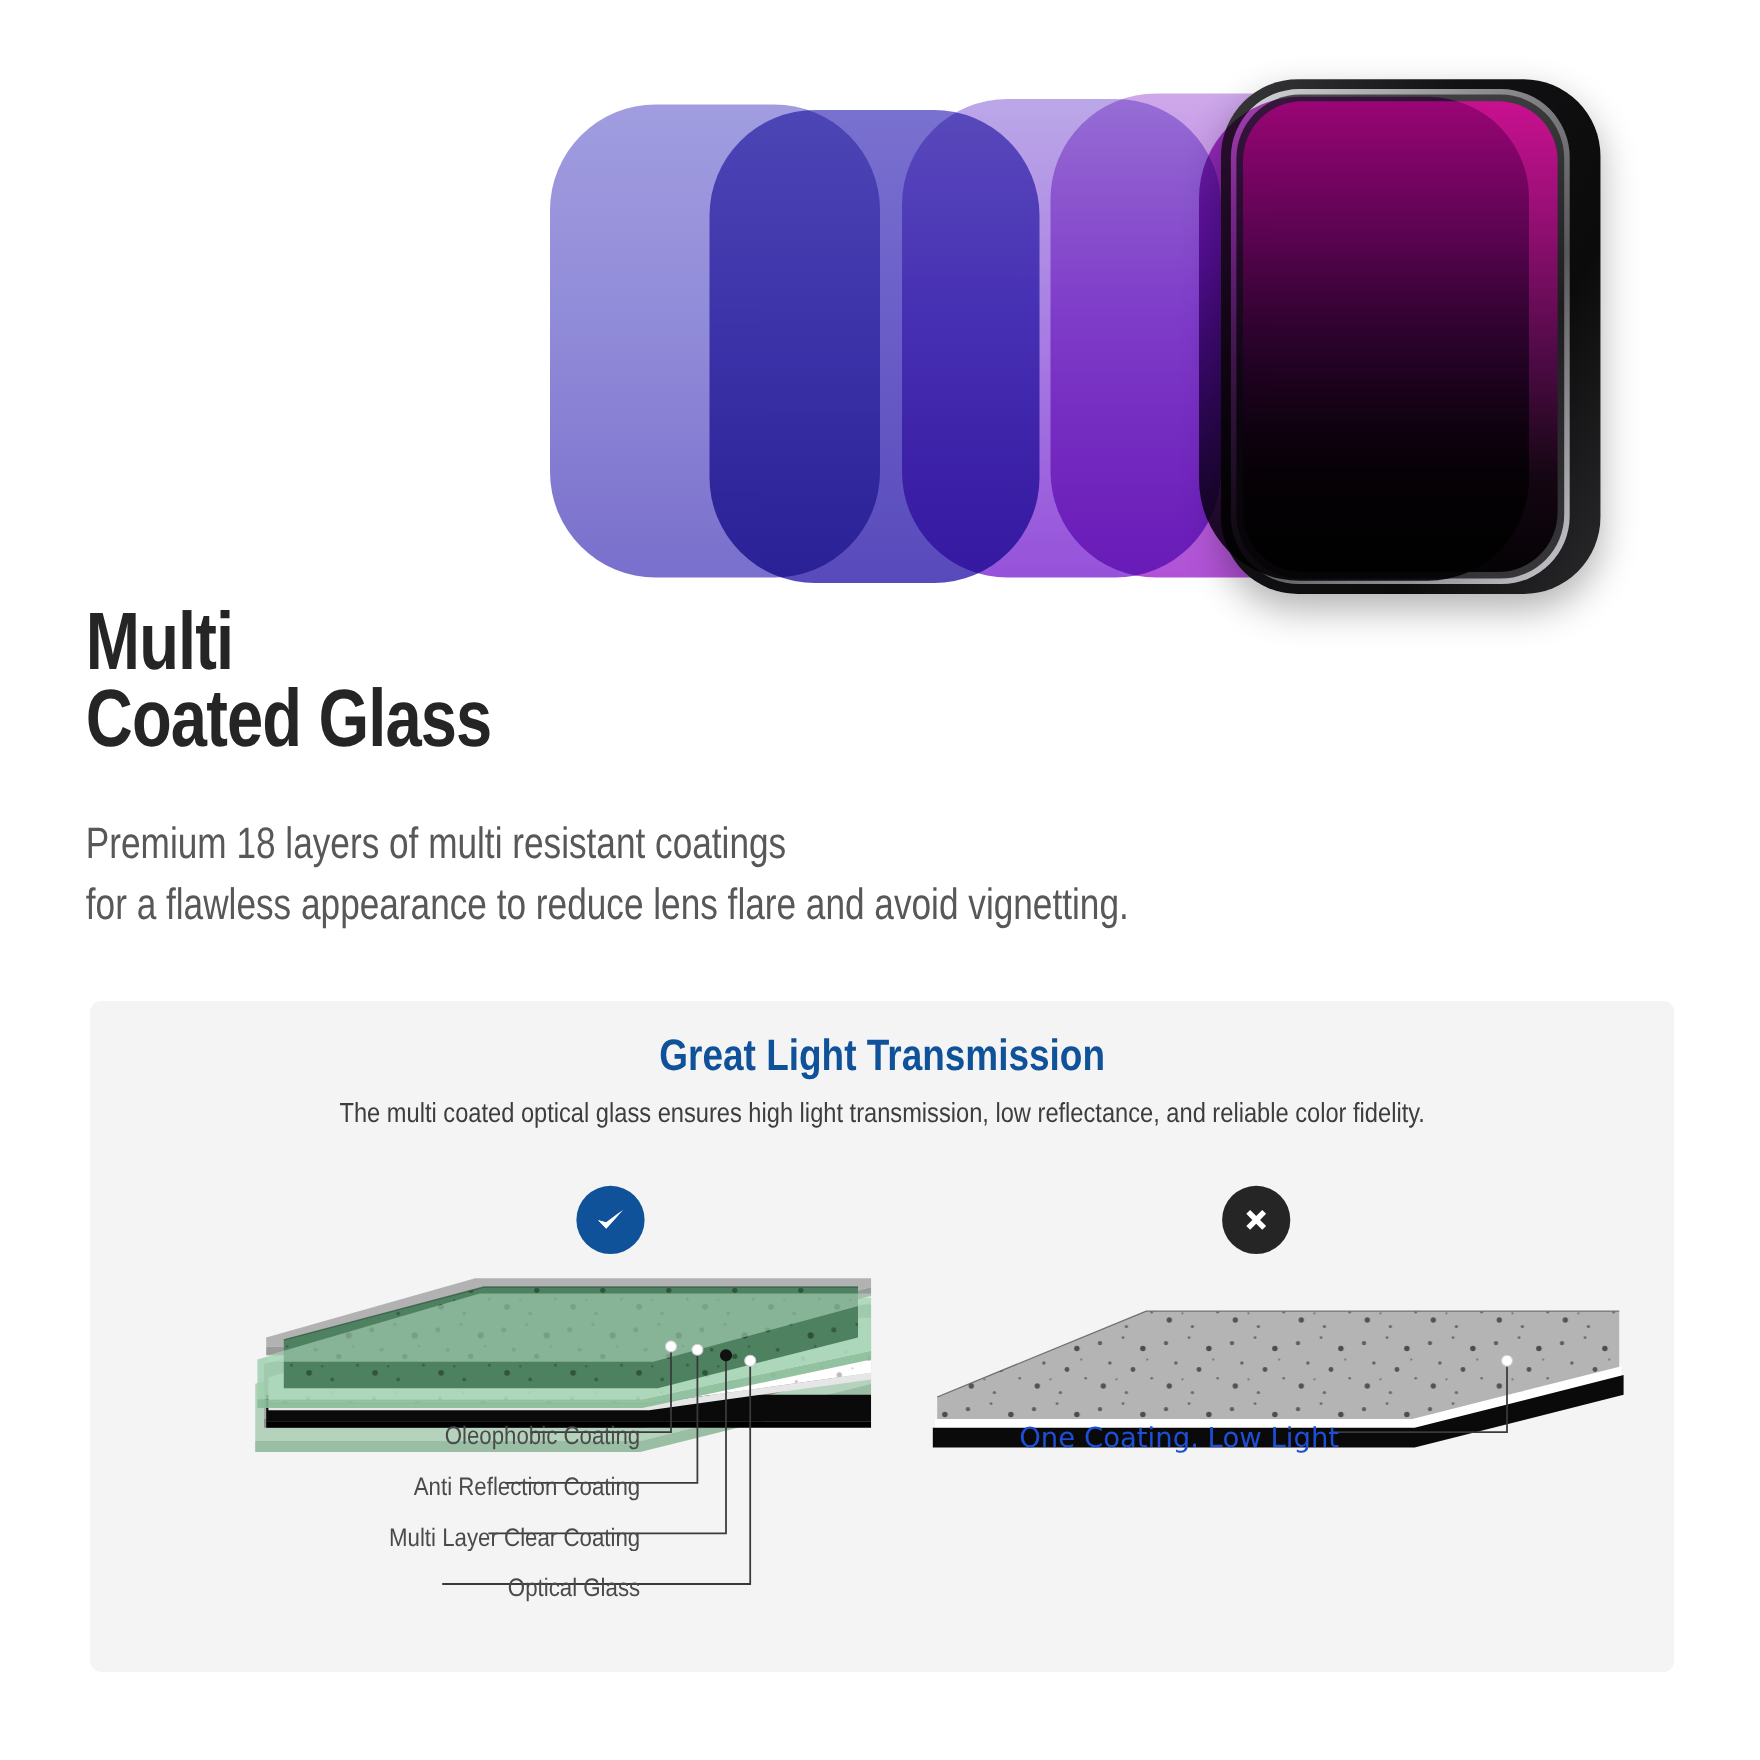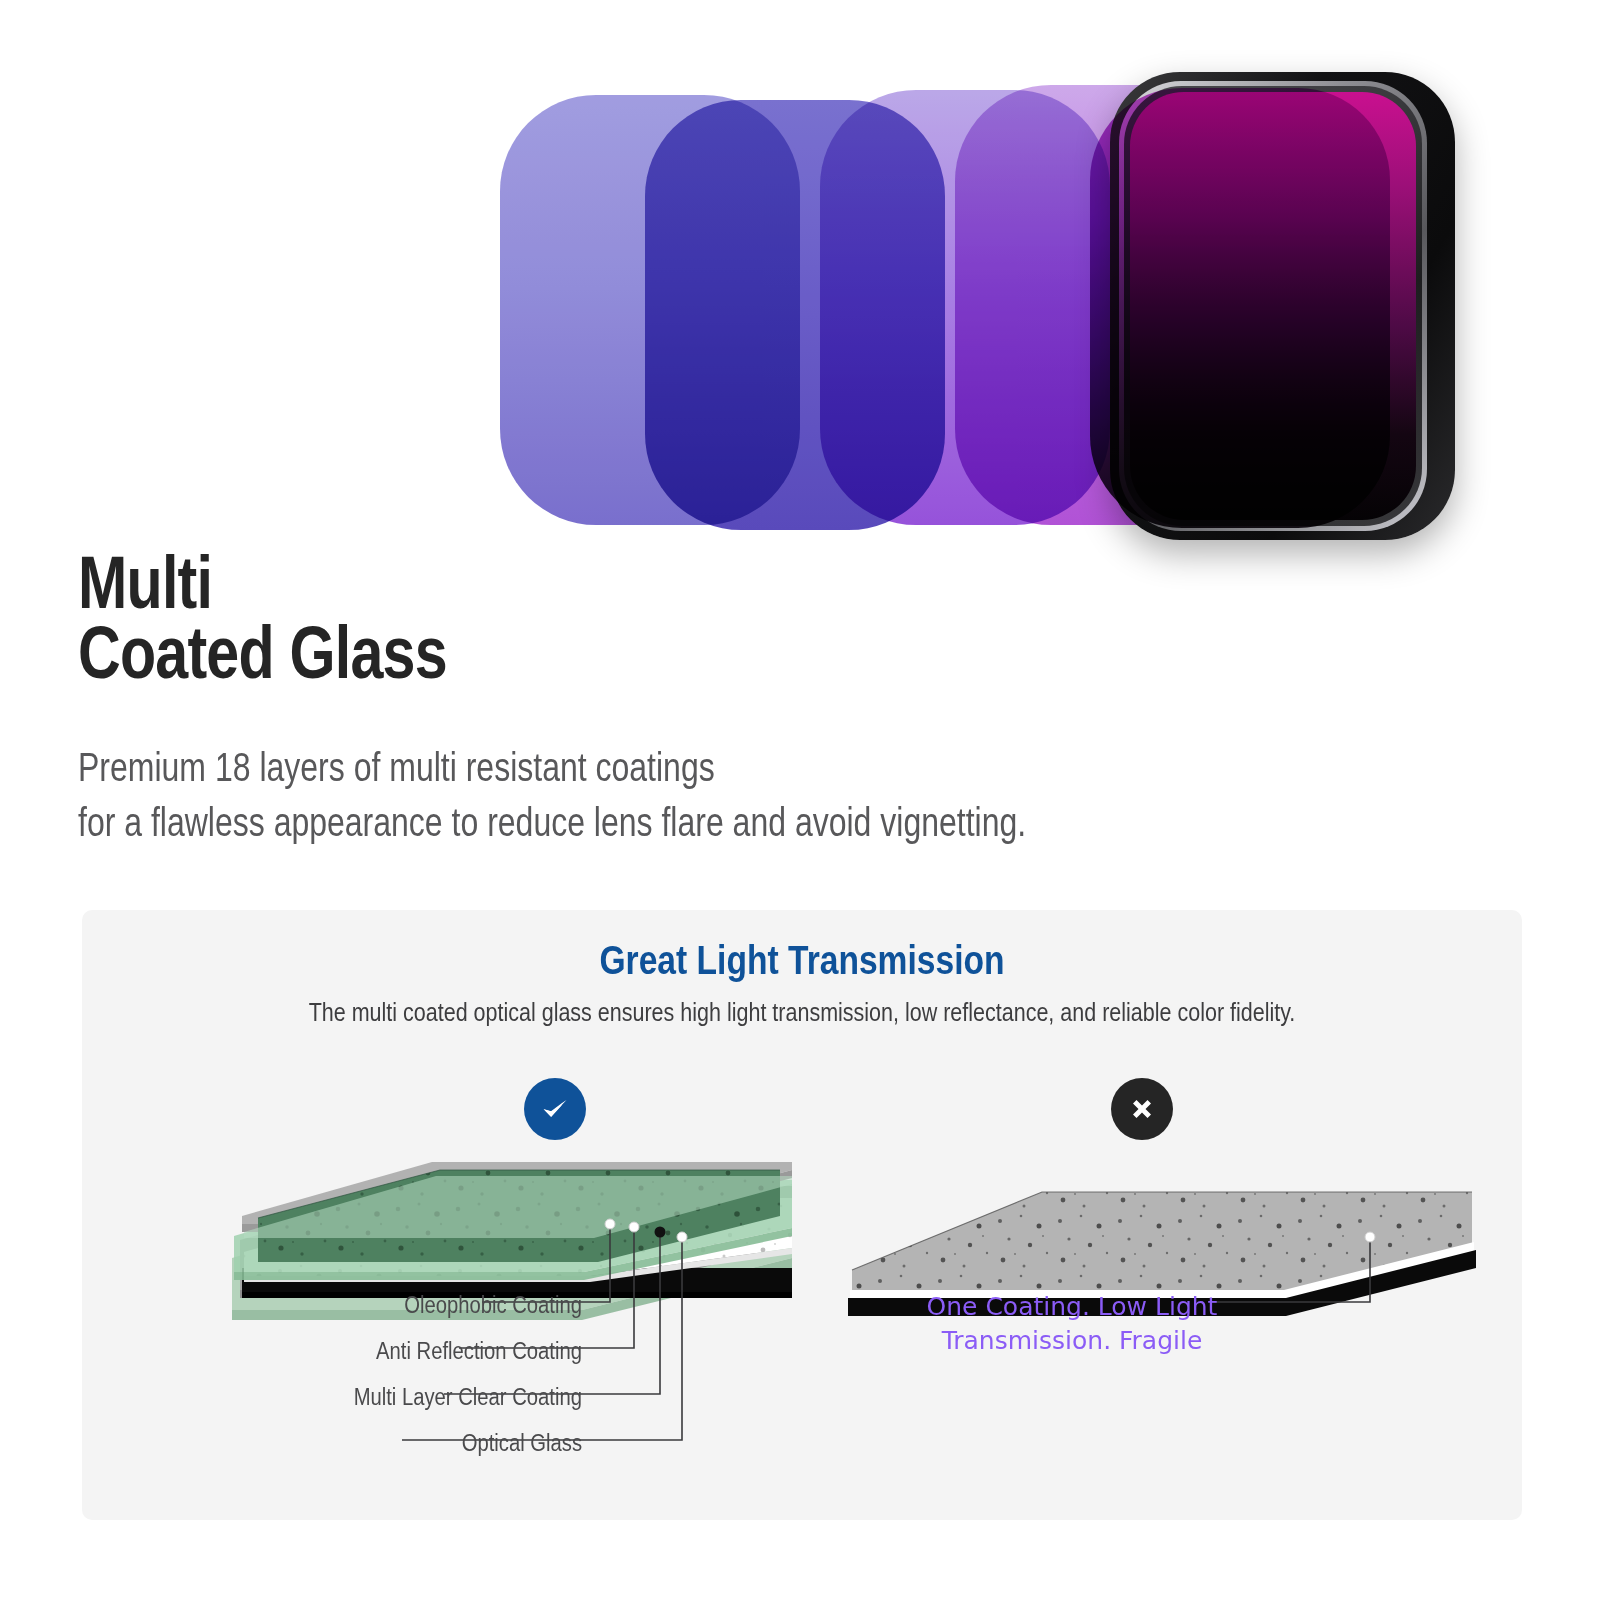--- a/index.html
+++ b/index.html
@@ -123,21 +123,21 @@
   }
   .lbl-good{ text-align:right; }
 
   #lbl-oleo{ left:0; top:382px; width:500px; }
   #lbl-anti{ left:0; top:428px; width:500px; }
   #lbl-mlc { left:0; top:474px; width:500px; }
   #lbl-opt { left:0; top:520px; width:500px; }
 
   #lbl-bad{
     position:absolute; left:780px; top:380px; width:420px;
-    text-align:center; font-size:25px; color:#8b5cf6;
+    text-align:center; font-size:25px; color:#1d4ed8;
     line-height:1.35; font-family:"DejaVu Sans", sans-serif;
   }
   #lbl-bad span{ display:block; }
 
   
   #leaders{ position:absolute; left:0; top:0; width:1440px; height:610px; pointer-events:none; }
 </style>
 </head>
 <body>
 
@@ -292,17 +292,16 @@
       </g>
     </svg>
 
     <div class="lbl lbl-good" id="lbl-oleo">Oleophobic Coating</div>
     <div class="lbl lbl-good" id="lbl-anti">Anti Reflection Coating</div>
     <div class="lbl lbl-good" id="lbl-mlc">Multi Layer Clear Coating</div>
     <div class="lbl lbl-good" id="lbl-opt">Optical Glass</div>
 
     <div id="lbl-bad">
       <span>One Coating. Low Light</span>
-      <span>Transmission. Fragile</span>
     </div>
 
   </div>
 </div>
 
 </body></html>

